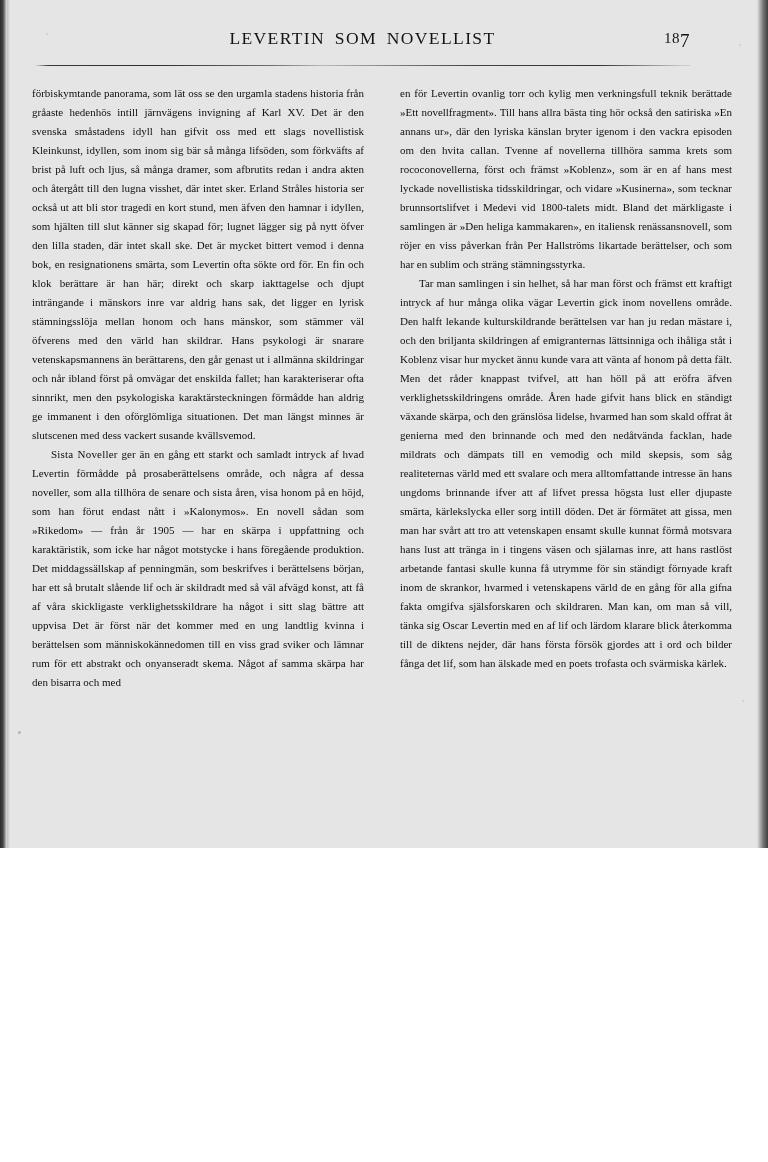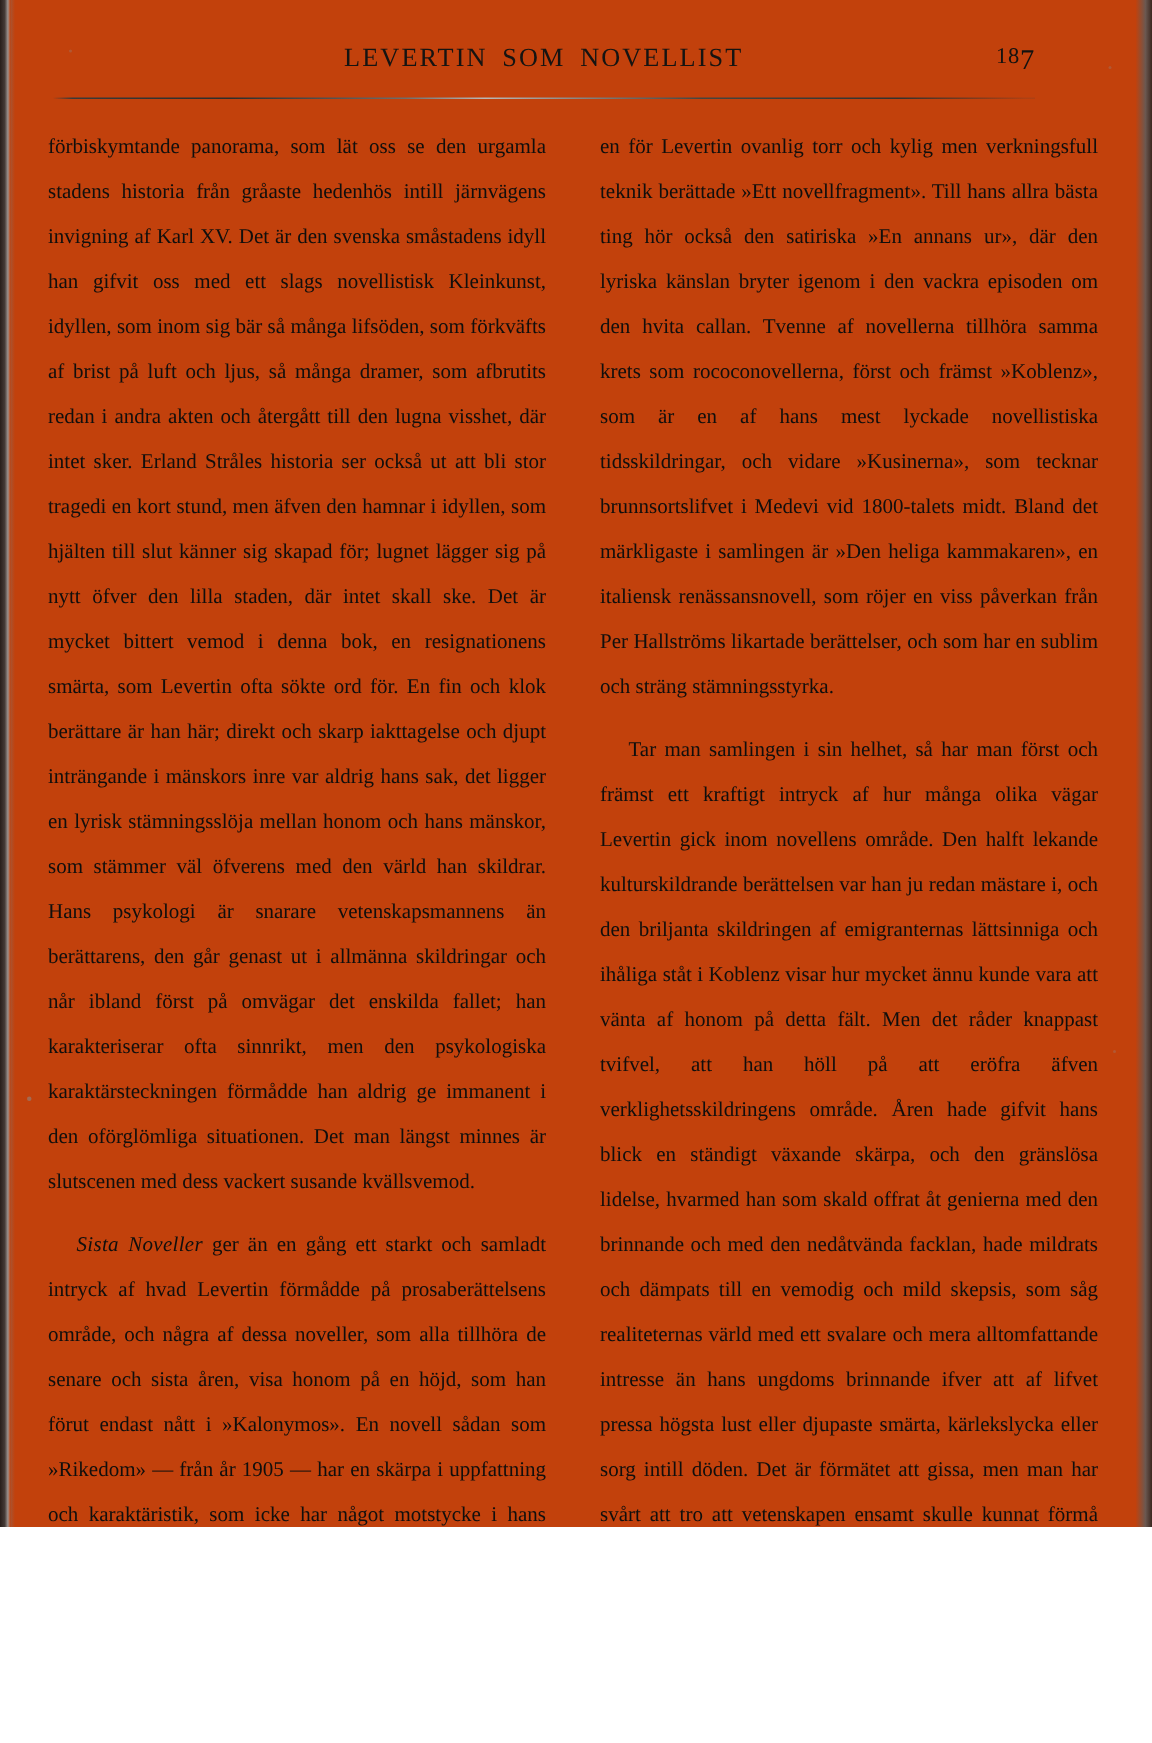--- a/index.html
+++ b/index.html
@@ -4,22 +4,22 @@
 <style>
   html, body {
     margin: 0;
     padding: 0;
     background: #ffffff;
   }
 
   #page {
     position: relative;
     width: 768px;
-    height: 1018px;
-    background: #c2410c;
+    height: 848px;
+    background: #e5e5e5;
     overflow: hidden;
     font-family: "Liberation Serif", "DejaVu Serif", serif;
     color: #100f0d;
   }
 
   
   .scan-edge-left {
     position: absolute;
     left: 0; top: 0;
     width: 7px; height: 1162px;
@@ -103,33 +103,32 @@
     width: 700px;
     display: flex;
     gap: 36px;
   }
   .col {
     width: 332px;
   }
 
   p.para {
     margin: 0;
-    font-size: 14px;
-    line-height: 30px;
+    font-size: 11px;
+    line-height: 19px;
     text-align: justify;
     text-justify: inter-word;
     hyphens: manual;
     color: #100f0d;
     text-rendering: optimizeLegibility;
   }
-  p.para + p.para { margin-top: 12px; }
+  p.para + p.para { margin-top: 0; }
   p.indent { text-indent: 19px; }
 
   .bookttl {
-    font-style: italic;
     letter-spacing: .2px;
   }
 
   
   .foot-rule {
     position: absolute;
     left: 272px;
     top: 1062px;
     width: 174px;
     height: 1px;

